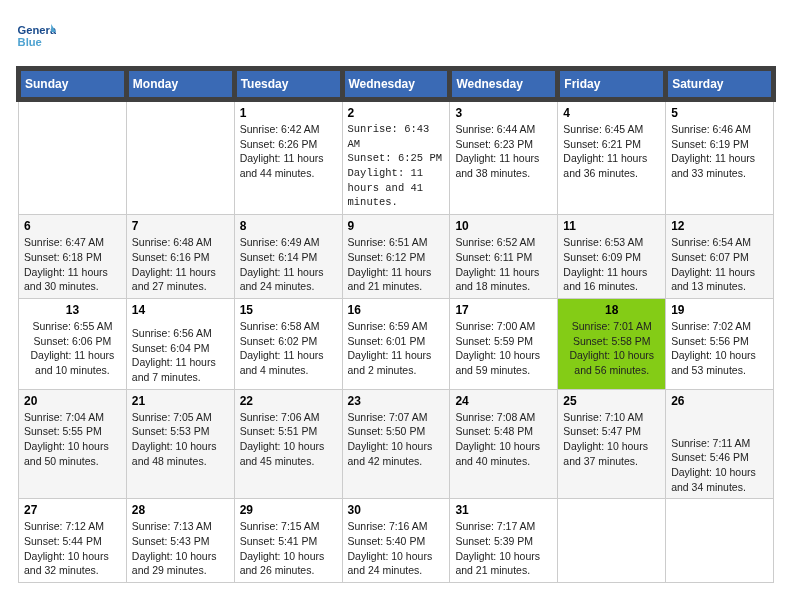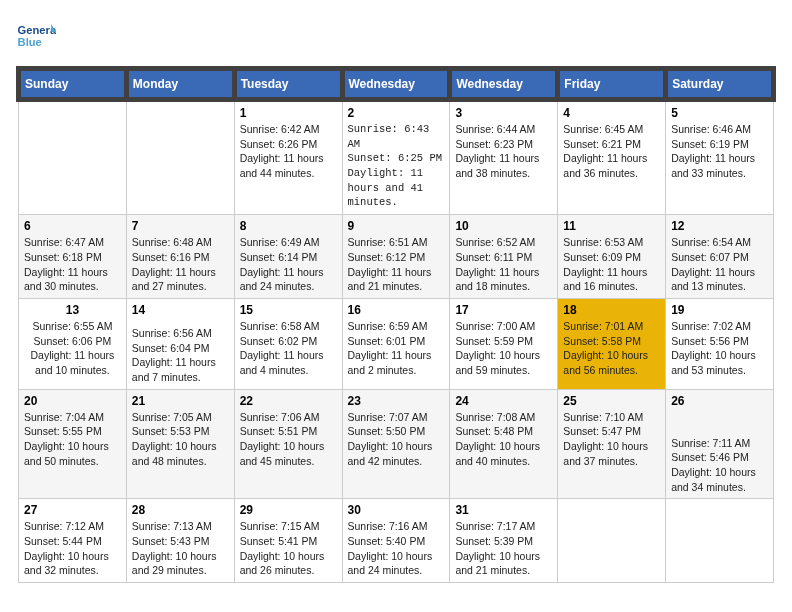--- a/index.html
+++ b/index.html
@@ -216,21 +216,21 @@
           <div class="cell-content" style="white-space: pre-line;">Sunrise: 6:59 AM
 Sunset: 6:01 PM
 Daylight: 11 hours and 2 minutes.</div>
         </td>
         <td style="background: rgb(255, 255, 255);">
           <span class="day-num">17</span>
           <div class="cell-content" style="white-space: pre-line;">Sunrise: 7:00 AM
 Sunset: 5:59 PM
 Daylight: 10 hours and 59 minutes.</div>
         </td>
-        <td style="background: #eab308;">
+        <td style="background: #84cc16; text-align: center;">
           <span class="day-num">18</span>
           <div class="cell-content" style="white-space: pre-line;">Sunrise: 7:01 AM
 Sunset: 5:58 PM
 Daylight: 10 hours and 56 minutes.</div>
         </td>
         <td style="background: rgb(255, 255, 255);">
           <span class="day-num">19</span>
           <div class="cell-content" style="white-space: pre-line;">Sunrise: 7:02 AM
 Sunset: 5:56 PM
 Daylight: 10 hours and 53 minutes.</div>

